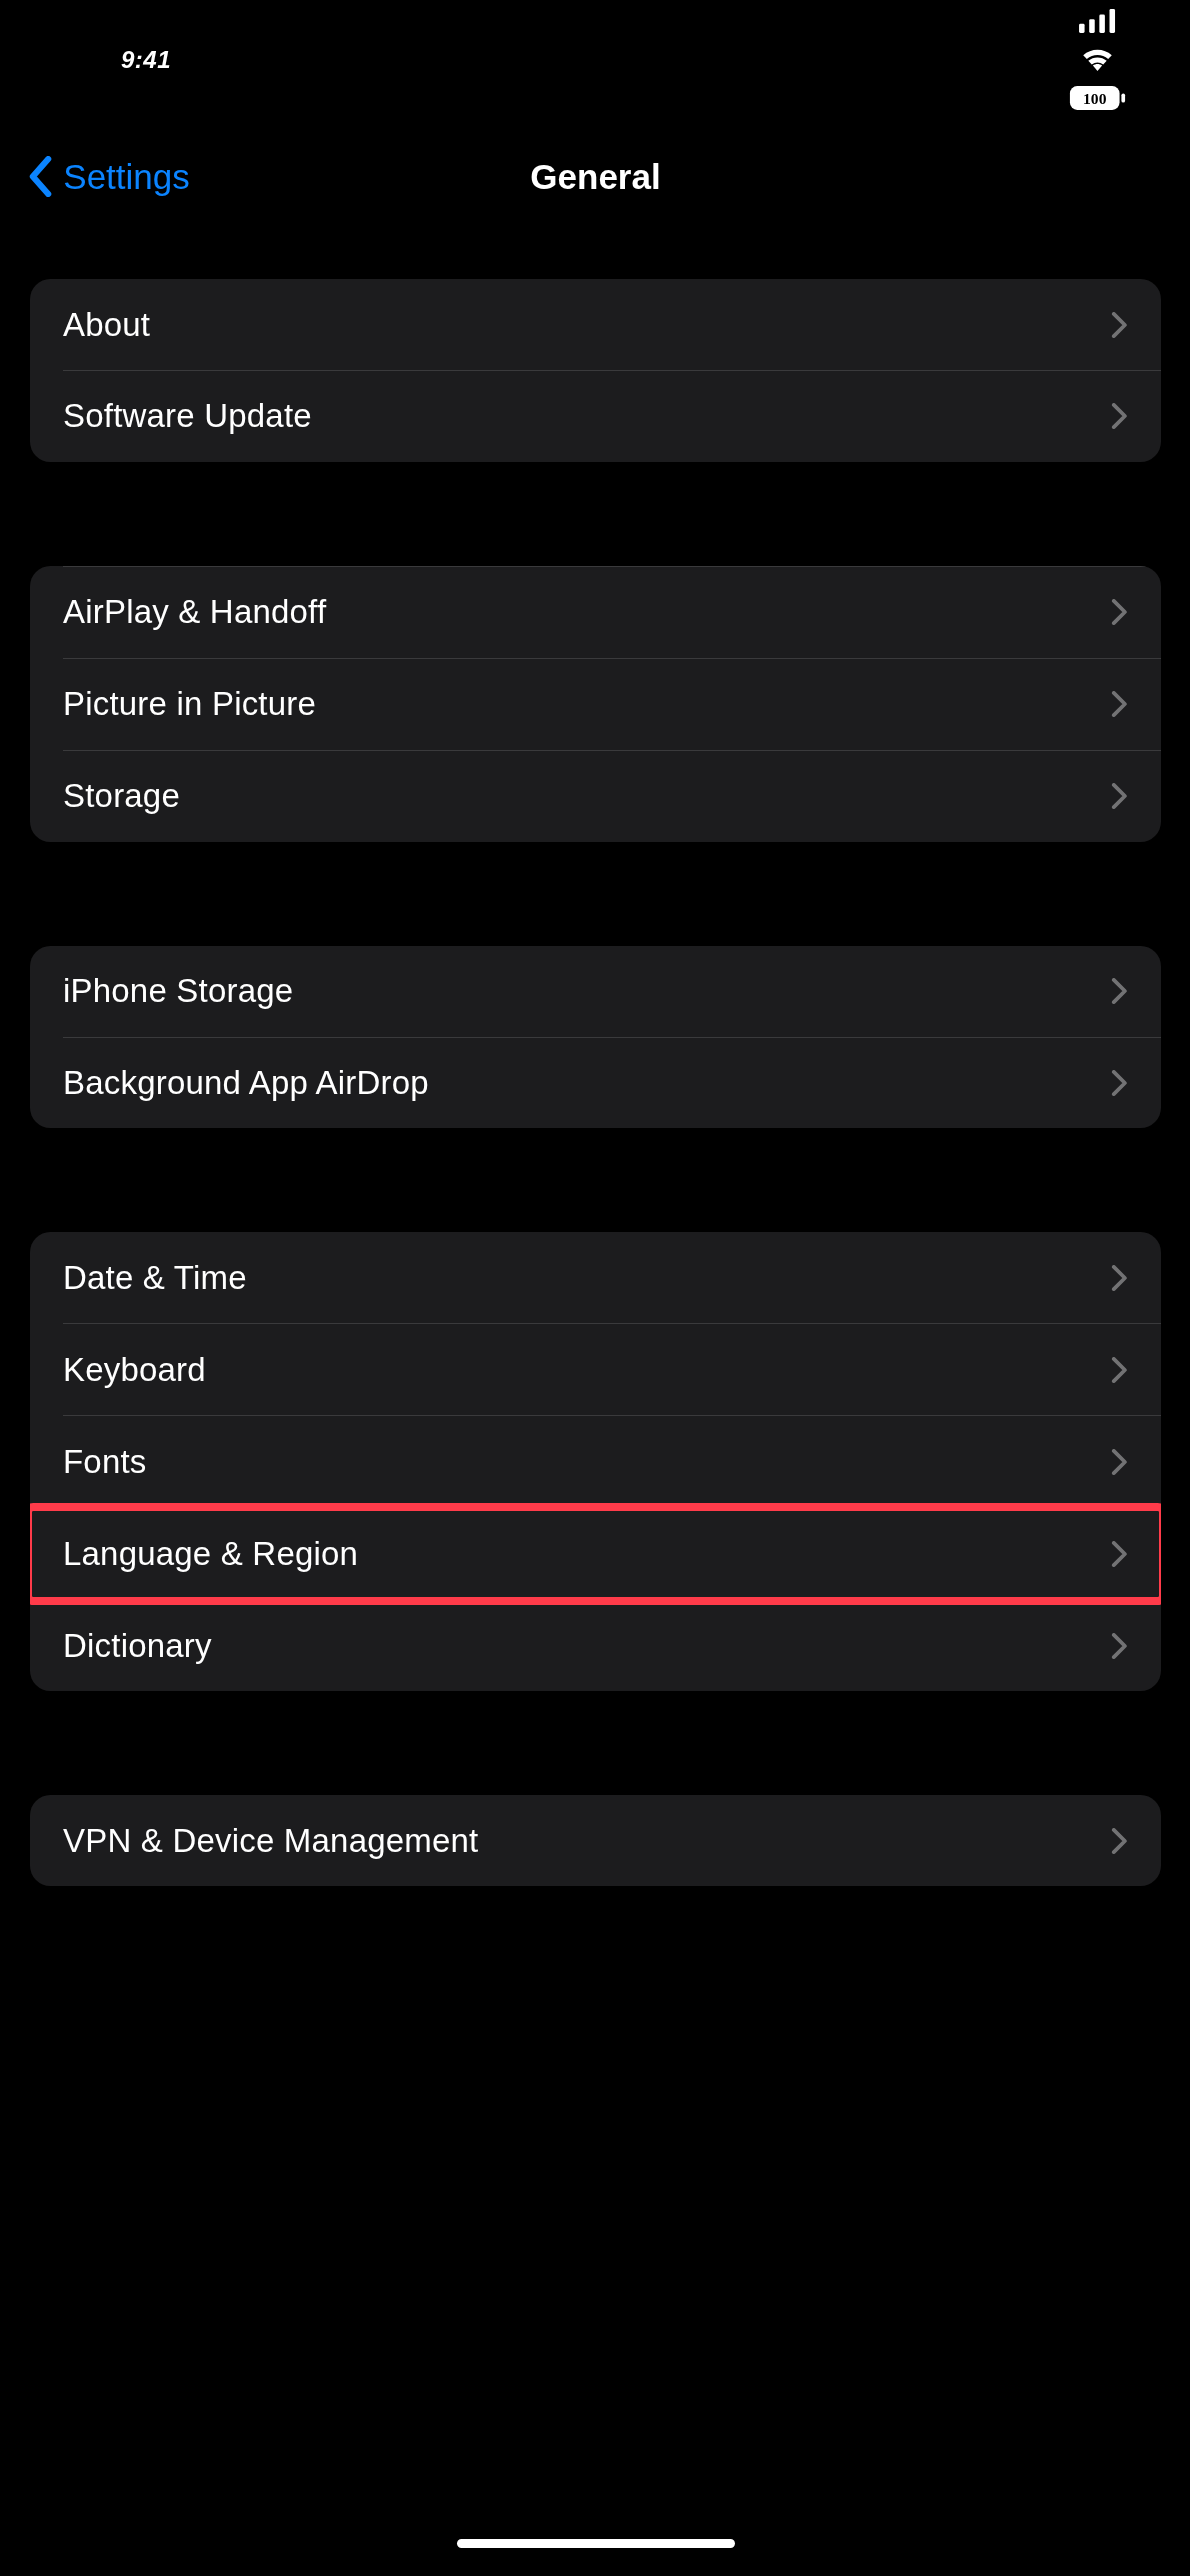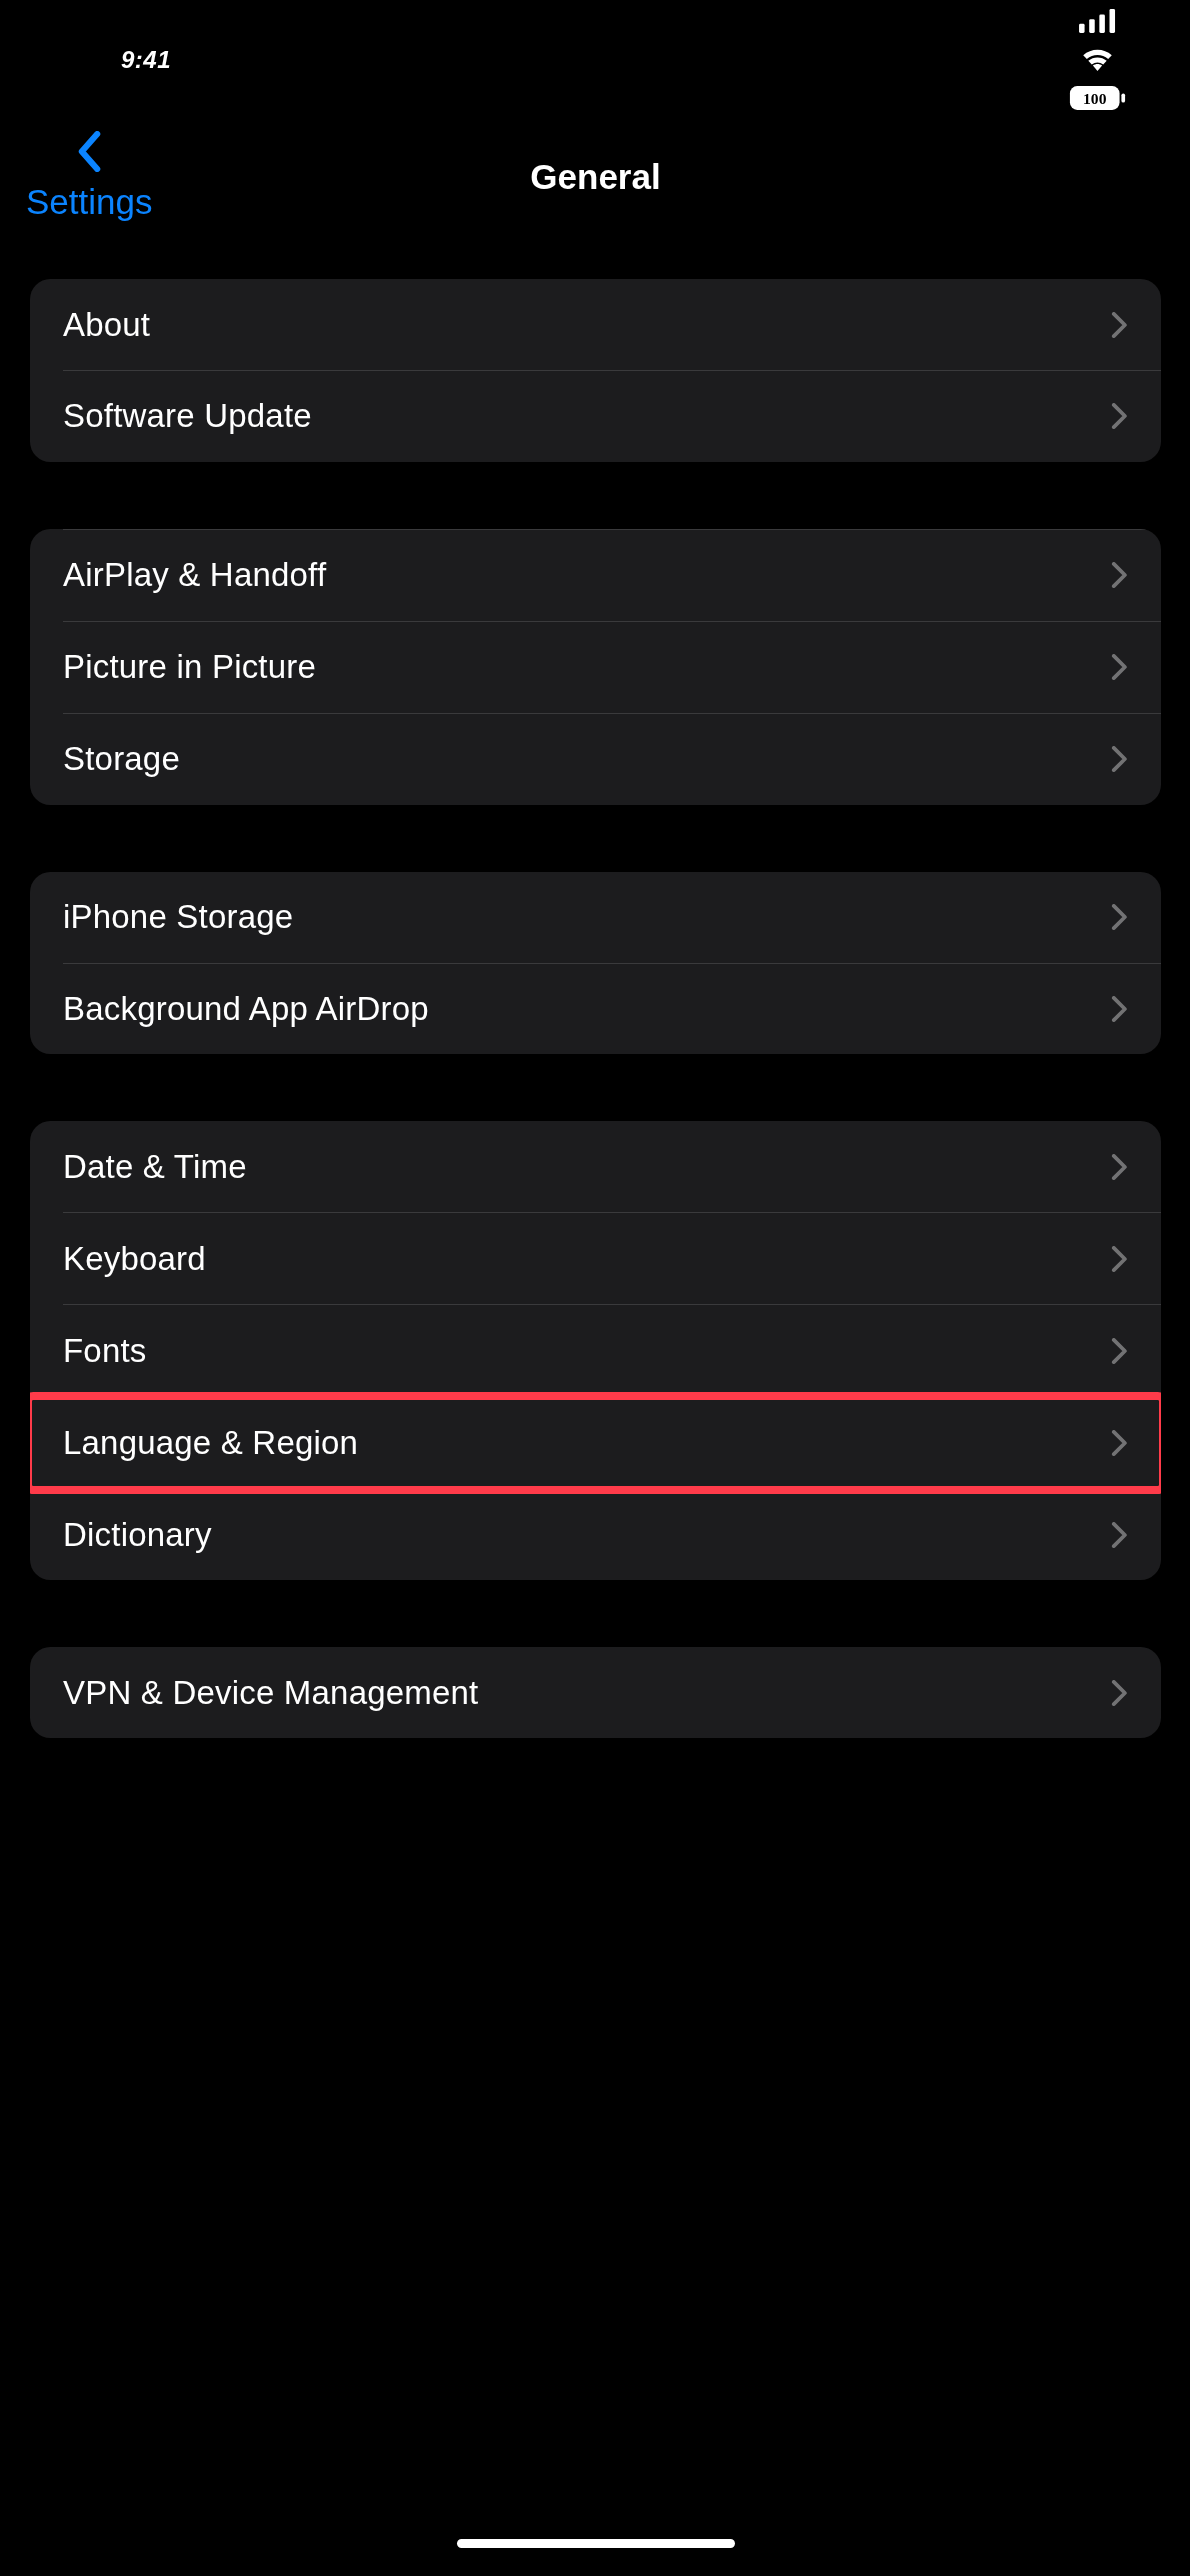--- a/index.html
+++ b/index.html
@@ -56,39 +56,38 @@
       padding-top: 28px;
     }
     .back-button {
       position: absolute;
       left: 26px;
       display: flex;
       align-items: center;
       gap: 9.3px;
       color: #0b84ff;
       font-size: 35px;
-      flex-direction: column;
     }
     .back-chevron {
       width: 28px;
       height: 41px;
     }
     .nav-title {
       font-size: 35px;
       font-weight: 600;
       color: #ffffff;
     }
     
     .content {
       padding: 56px 30px 0 30px;
     }
     .section {
       background: #1c1c1e;
       border-radius: 20.4px;
-      margin-bottom: 67px;
+      margin-bottom: 104px;
       overflow: hidden;
     }
     .row {
       display: flex;
       align-items: center;
       justify-content: space-between;
       height: 91px;
       padding: 0 33px 0 33px;
       position: relative;
     }

